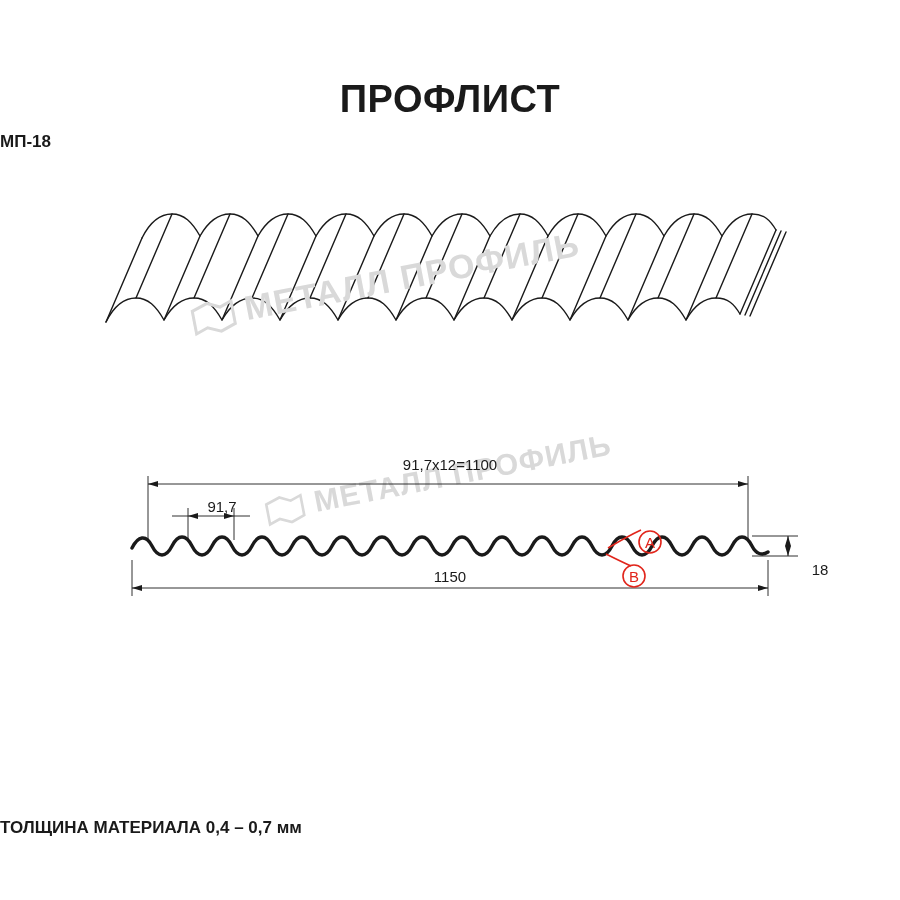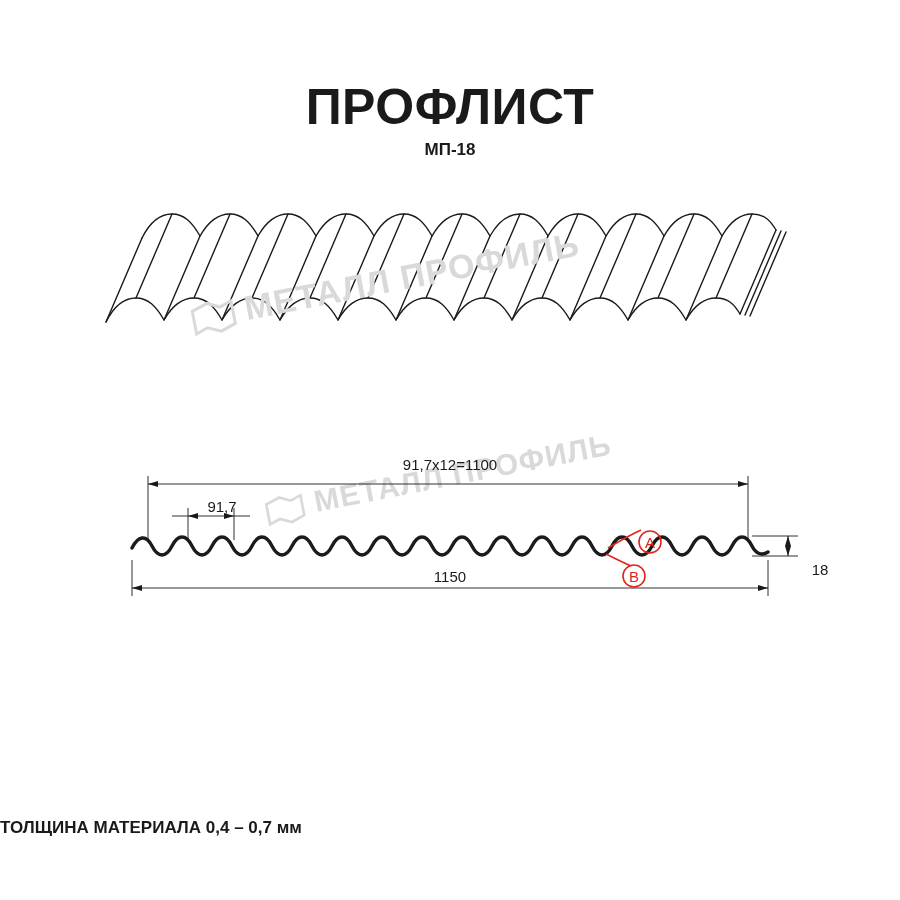--- a/index.html
+++ b/index.html
@@ -19,33 +19,32 @@
     position: relative;
     width: 900px;
     height: 900px;
   }
   .title {
     position: absolute;
     top: 78px;
     left: 0;
     width: 900px;
     text-align: center;
-    font-size: 50px;
+    font-size: 38px;
     font-weight: bold;
     letter-spacing: 0.5px;
   }
   .subtitle {
     position: absolute;
     top: 132px;
     left: 0;
     width: 900px;
-    text-align: center;
+    text-align: left;
     font-size: 17px;
     font-weight: bold;
-    margin-top: 8px;
   }
   .footnote {
     position: absolute;
     top: 818px;
     left: 0;
     width: 900px;
     font-size: 17px;
     font-weight: bold;
   }
   .svg-layer {

